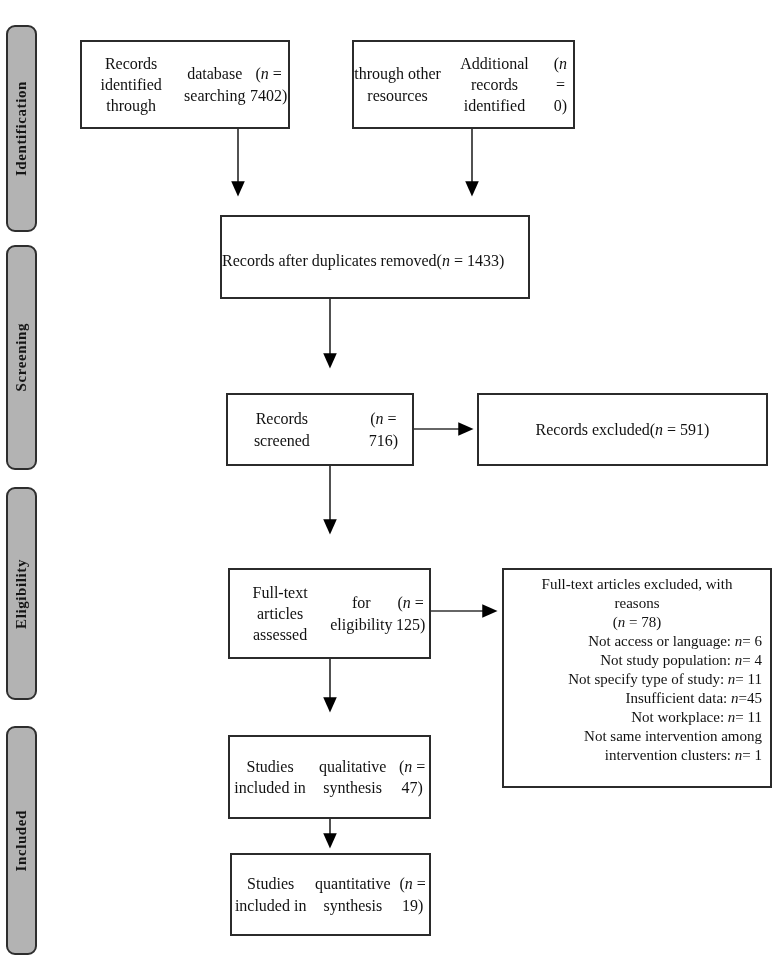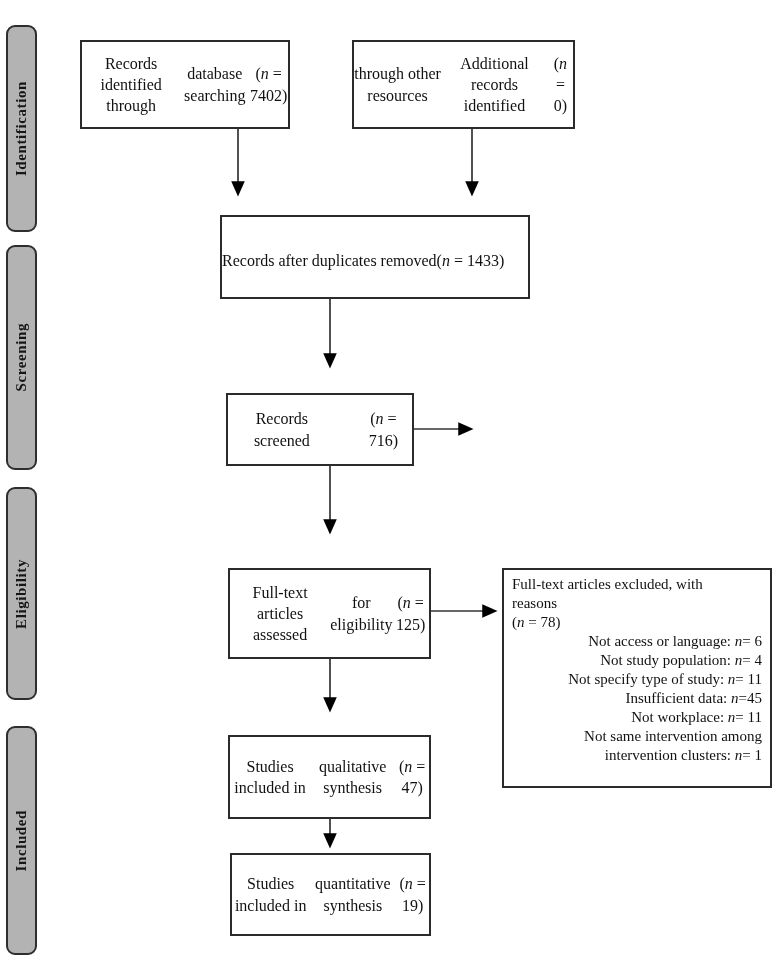--- a/index.html
+++ b/index.html
@@ -33,21 +33,21 @@
   }
   .box.top-align { justify-content: flex-start; padding-top: 7px; }
   .box i { font-style: italic; }
 
   .box-ft-excluded {
     position: absolute; background: #ffffff;
     border: 2px solid #2b2b2b; box-sizing: border-box;
     padding: 5px 8px 4px 8px;
     font-size: 15px; line-height: 1.27;
   }
-  .box-ft-excluded .hdr { text-align: left; }
+  .box-ft-excluded .hdr { text-align: center; }
   .box-ft-excluded .reasons { text-align: right; }
 
   
   svg.arrows { position: absolute; left: 0; top: 0; pointer-events: none; }
 </style>
 </head>
 <body>
 
 <div class="diagram">
 
@@ -95,20 +95,24 @@
   <div class="box top-align" style="left:190px; top:215px; width:310px; height:84px;margin-left:30px;">
       <div class="ln">Records after duplicates removed</div>
       <div class="ln">(<i>n</i> = 1433)</div>
     </div>
 
   <div class="box" style="left:226px; top:393px; width:188px; height:73px;gap:19px;">
       <div class="ln">Records screened</div>
       <div class="ln">(<i>n</i> = 716)</div>
     </div>
 
+  <div class="box" style="left:477px; top:393px; width:291px; height:73px;">
+      <div class="ln">Records excluded</div>
+      <div class="ln">(<i>n</i> = 591)</div>
+    </div>
 
   <div class="box" style="left:228px; top:568px; width:203px; height:91px;">
       <div class="ln">Full-text articles assessed</div>
       <div class="ln">for eligibility</div>
       <div class="ln">(<i>n</i> = 125)</div>
     </div>
 
   <div class="box-ft-excluded" style="left:502px; top:568px; width:270px; height:220px;">
     <div class="hdr">
         <div class="ln">Full-text articles excluded, with</div>

